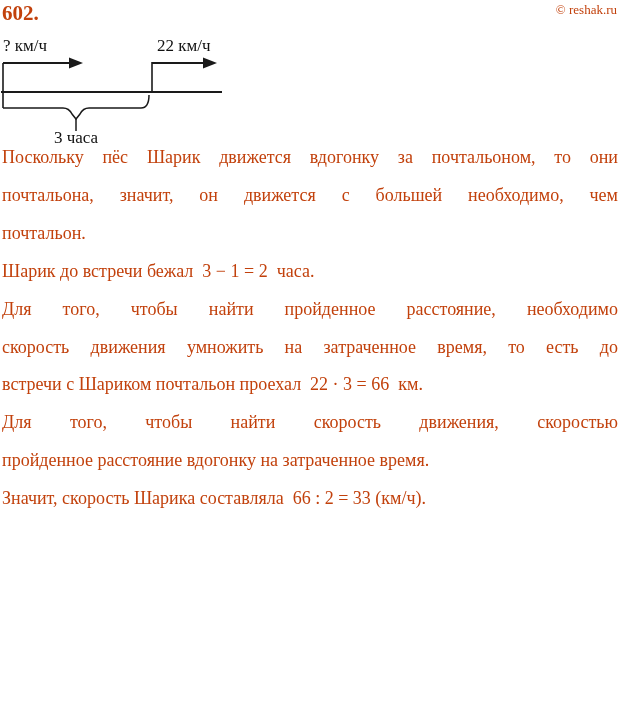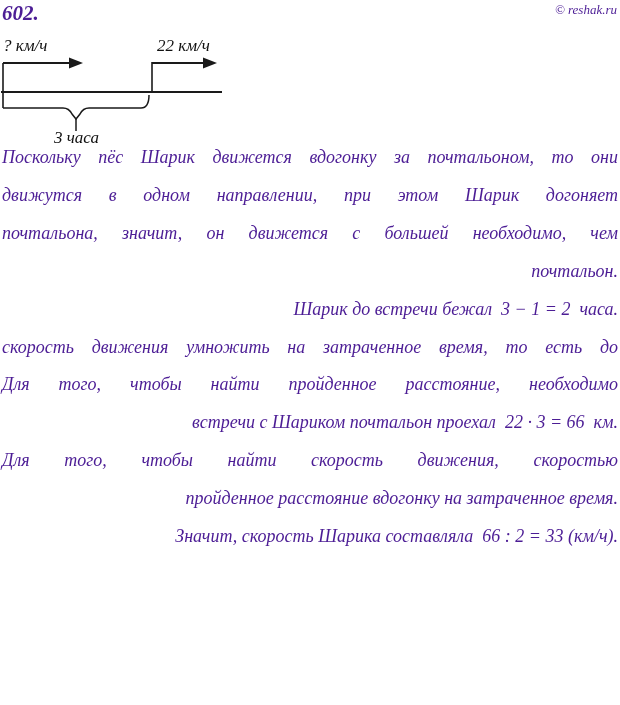--- a/index.html
+++ b/index.html
@@ -3,22 +3,21 @@
 <meta charset="utf-8">
 <style>
   html, body { margin: 0; padding: 0; background: #ffffff; }
   .page {
     position: relative;
     width: 620px;
     height: 547px;
     background: #ffffff;
     overflow: hidden;
     font-family: "Liberation Serif", "DejaVu Serif", serif;
-    color: #4c1d95;
-    font-style: italic;
+    color: #c2410c;
   }
   .header-row { position: absolute; top: 0; left: 0; width: 100%; height: 30px; }
   .problem-number {
     position: absolute; left: 2px; top: 1px;
     font-size: 21px; font-weight: bold;
   }
   .copyright {
     position: absolute; right: 3px; top: 2px;
     font-size: 13px;
   }
@@ -33,21 +32,20 @@
   }
   .solution {
     position: absolute; left: 2px; top: 139px;
     width: 616px;
     font-size: 18px;
     z-index: 2;
   }
   .solution .line {
     line-height: 37.9px;
     white-space: pre-wrap;
-    text-align: right;
   }
   .solution .just {
     text-align: justify;
     text-align-last: justify;
   }
   .answer {
     position: absolute; left: 2px; top: 672px;
     font-size: 18px;
     line-height: 37.9px;
     z-index: 2;
@@ -97,26 +95,25 @@
     <line x1="1" y1="57" x2="222" y2="57" stroke="#1a1a1a" stroke-width="2"></line>
 
     <path d="M 3,73 L 63,73 Q 69,73 72,79 L 76,84 L 80,79 Q 83,73 89,73 L 141,73 Q 149,73 149,60" fill="none" stroke="#1a1a1a" stroke-width="1.5"></path>
     <line x1="76" y1="84" x2="76" y2="96" stroke="#1a1a1a" stroke-width="1.5"></line>
 
     <text x="54" y="108">3 часа</text>
   </svg>
 
   <div class="solution" id="solution">
       <div class="line just">Поскольку пёс Шарик движется вдогонку за почтальоном, то они</div>
-      <div class="line just">движутся в одном направлении, при этом Шарик догоняет</div>
       <div class="line just">почтальона, значит, он движется с большей необходимо, чем</div>
       <div class="line">почтальон.</div>
       <div class="line">Шарик до встречи бежал &nbsp;3 − 1 = 2&nbsp; часа.</div>
+      <div class="line just">Для того, чтобы найти пройденное расстояние, необходимо</div>
       <div class="line just">скорость движения умножить на затраченное время, то есть до</div>
-      <div class="line just">Для того, чтобы найти пройденное расстояние, необходимо</div>
       <div class="line">встречи с Шариком почтальон проехал &nbsp;22 · 3 = 66&nbsp; км.</div>
       <div class="line just">Для того, чтобы найти скорость движения, скоростью</div>
       <div class="line">пройденное расстояние вдогонку на затраченное время.</div>
       <div class="line">Значит, скорость Шарика составляла &nbsp;66 : 2 = 33 (км/ч).</div>
     </div>
 
   <div class="answer">
     <span class="u">Ответ</span><span>:&nbsp;</span><span>33 км/ч.</span>
   </div>
 

